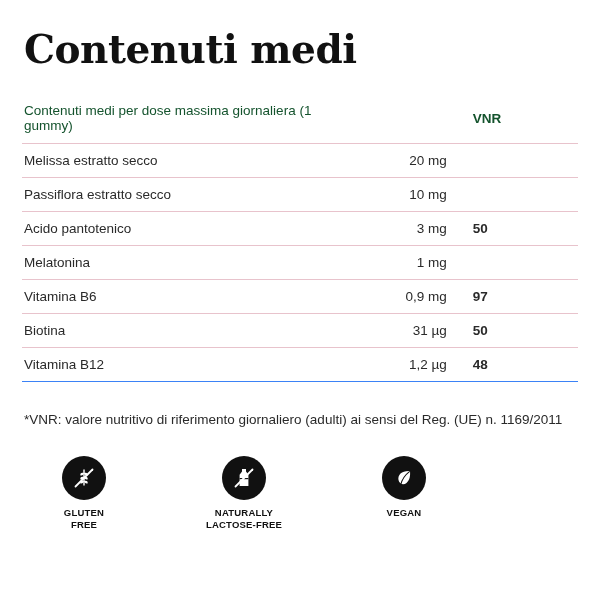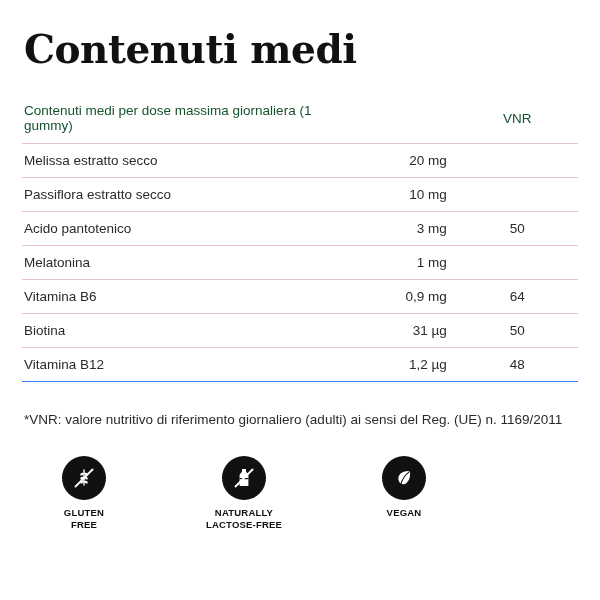--- a/index.html
+++ b/index.html
@@ -54,22 +54,23 @@
     width: 330px;
     padding-left: 2px !important;
   }
   .col-qty {
     width: 130px;
     text-align: right;
     padding-right: 26px !important;
   }
   .col-vnr {
     width: 96px;
-    text-align: center;
+    text-align: left;
     padding-right: 16px !important;
+    font-weight: bold;
   }
   .note {
     margin-top: 28px;
     font-size: 13.5px;
     line-height: 19px;
     color: #2a2a2a;
     width: 560px;
     padding-left: 2px;
   }
   .badges {
@@ -137,21 +138,21 @@
         <td class="col-vnr">50</td>
       </tr>
       <tr>
         <td class="col-name">Melatonina</td>
         <td class="col-qty">1 mg</td>
         <td class="col-vnr"></td>
       </tr>
       <tr>
         <td class="col-name">Vitamina B6</td>
         <td class="col-qty">0,9 mg</td>
-        <td class="col-vnr">64</td>
+        <td class="col-vnr">97</td>
       </tr>
       <tr>
         <td class="col-name">Biotina</td>
         <td class="col-qty">31 µg</td>
         <td class="col-vnr">50</td>
       </tr>
       <tr>
         <td class="col-name">Vitamina B12</td>
         <td class="col-qty">1,2 µg</td>
         <td class="col-vnr">48</td>

